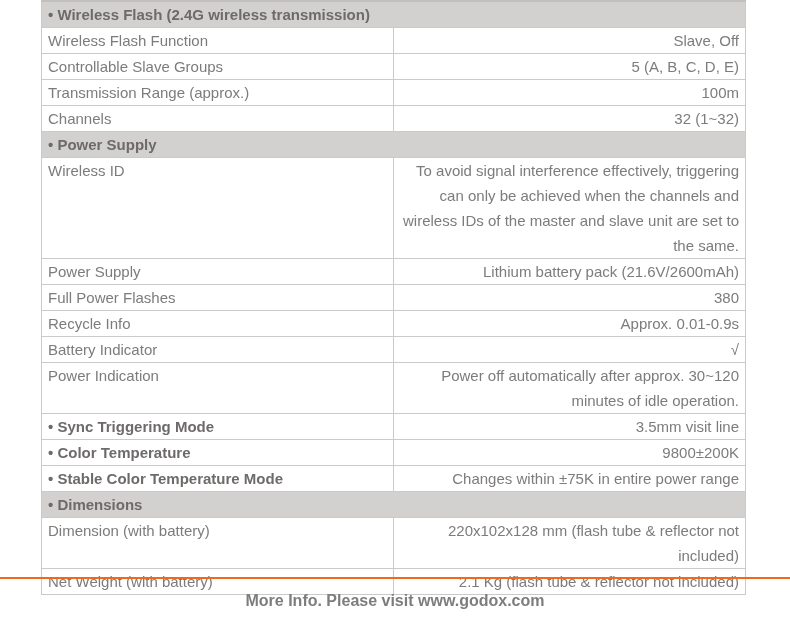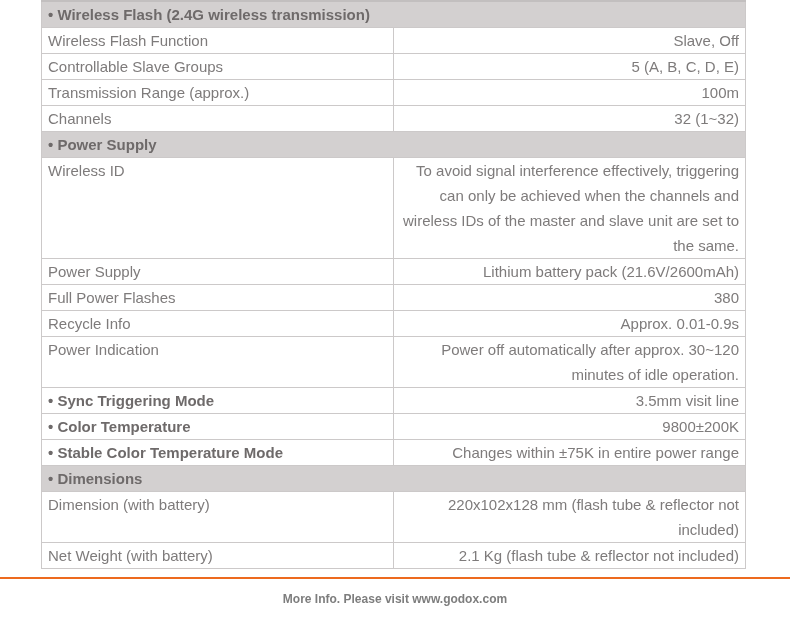--- a/index.html
+++ b/index.html
@@ -53,21 +53,21 @@
     width: 790px;
     height: 2px;
     background: var(--accent, #ed6a1e);
   }
   .footer-text {
     position: absolute;
     left: 0;
     top: 592px;
     width: 790px;
     text-align: center;
-    font-size: 12px;
+    font-size: 16px;
     font-weight: bold;
     color: #7d7d7d;
   }
 </style>
 </head>
 <body>
 
 <div class="page">
   <table class="spec-table">
     <tbody id="spec-body">
@@ -103,20 +103,24 @@
         </tr>
         <tr>
           <td class="label-cell">Full Power Flashes</td>
           <td class="value-cell">380</td>
         </tr>
         <tr>
           <td class="label-cell">Recycle Info</td>
           <td class="value-cell">Approx. 0.01-0.9s</td>
         </tr>
         <tr>
+          <td class="label-cell">Battery Indicator</td>
+          <td class="value-cell">√</td>
+        </tr>
+        <tr>
           <td class="label-cell">Power Indication</td>
           <td class="value-cell">Power off automatically after approx. 30~120 minutes of idle operation.</td>
         </tr>
         <tr>
           <td class="label-cell bold">• Sync Triggering Mode</td>
           <td class="value-cell">3.5mm visit line</td>
         </tr>
         <tr>
           <td class="label-cell bold">• Color Temperature</td>
           <td class="value-cell">9800±200K</td>

